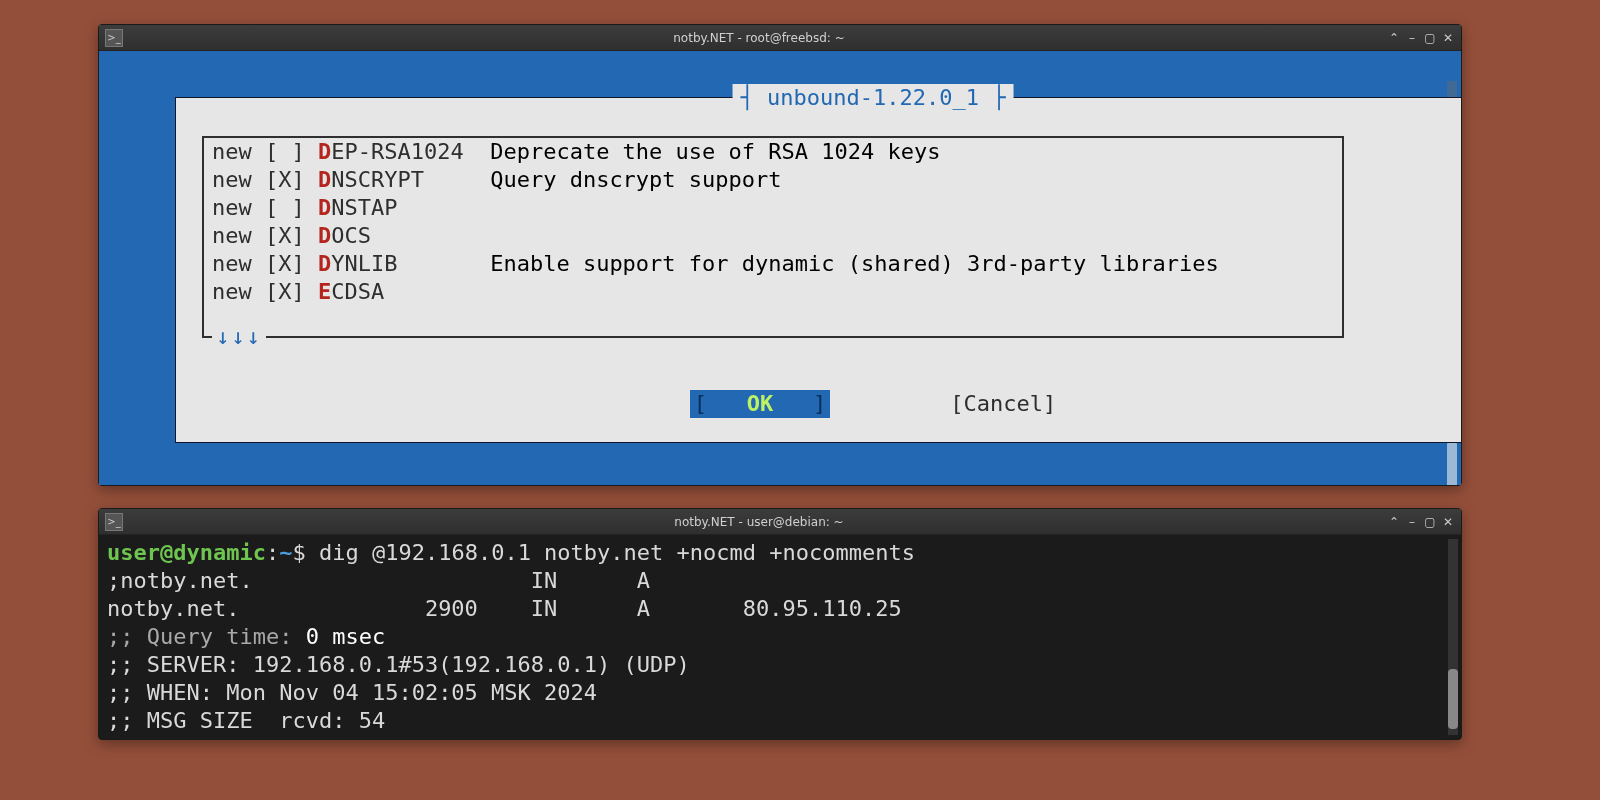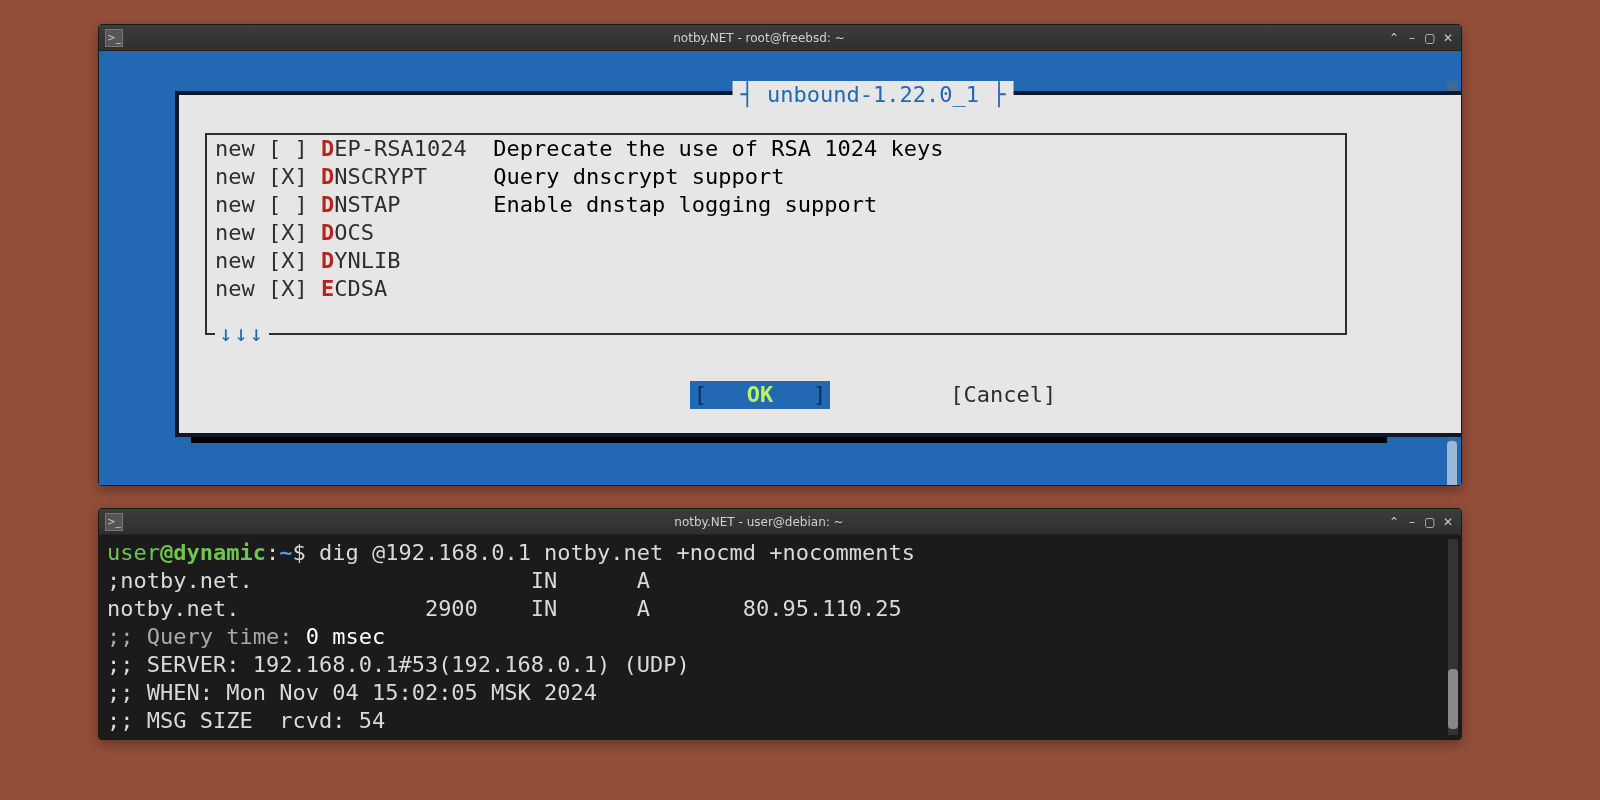--- a/index.html
+++ b/index.html
@@ -48,24 +48,24 @@
     font-size:12px;color:#ccc;cursor:pointer;
   }
   .content { flex:1; position:relative; overflow:hidden; }
 
   
   #win1 { left: 98px; top: 24px; width: 1364px; height: 462px; }
   #win1 .content { background:#2268b3; }
 
   .dialog {
     position:absolute;
-    left: 76px; top: 40px;
+    left: 76px; top: 46px;
     width: 1396px; height: 346px;
     background:#e6e6e6;
-    border: 4px solid #0f172a;
+    border: 1px solid #0f172a;
     font-size: 22px;
     line-height: 28px;
     color:#2e2e2e;
   }
   .dialog-shadow{
     position:absolute;
     left: 92px; top: 46px;
     width: 1196px; height:346px;
     background:#000;
   }
@@ -141,21 +141,21 @@
     background:#406a95;
   }
   .sb1::after{
     content:"";position:absolute;left:0;right:0;top:360px;height:50px;
     background:#9bb8d6;border-radius:4px;
   }
 
   
   #win2 { left: 98px; top: 508px; width: 1364px; height: 232px; }
   #win2 .content { background:#1b1b1b; font-size:22px; line-height:28px; color:#d9d9d9; padding:4px 8px;}
-  .prompt-user{color:#6ec54f;font-weight:normal;}
+  .prompt-user{color:#6ec54f;font-weight:bold;}
   .prompt-at{color:#6ec54f;font-weight:bold;}
   .prompt-host{color:#6ec54f;font-weight:bold;}
   .prompt-colon{color:#d9d9d9;}
   .prompt-path{color:#4a9de0;font-weight:bold;}
   .prompt-dollar{color:#d9d9d9;}
   .cmd{color:#d9d9d9;}
   .dig pre{white-space:pre;font-family:inherit;}
   .q-label{color:#a9a9a9;}
   .q-val{color:#ffffff;}
   .sb2{
@@ -188,23 +188,23 @@
     <div class="dialog-shadow"></div>
 
     <div class="dialog">
       <div class="dlg-title">
         <span class="bar">┤</span> <span class="name">unbound-1.22.0_1</span> <span class="bar">├</span>
       </div>
 
       <div class="optbox" id="optbox">
           <div class="optline"><span class="tag">new </span><span class="chk">[ ] </span><span class="hot">D</span><span class="nm">EP-RSA1024  </span><span class="desc">Deprecate the use of RSA 1024 keys</span></div>
           <div class="optline"><span class="tag">new </span><span class="chk">[X] </span><span class="hot">D</span><span class="nm">NSCRYPT     </span><span class="desc">Query dnscrypt support</span></div>
-          <div class="optline"><span class="tag">new </span><span class="chk">[ ] </span><span class="hot">D</span><span class="nm">NSTAP       </span><span class="desc">Enable dnstap logging support</span></div>
+          <div class="optline"><span class="tag">new </span><span class="chk">[ ] </span><span class="hot">D</span><span class="nm">NSTAP       </span></div>
           <div class="optline"><span class="tag">new </span><span class="chk">[X] </span><span class="hot">D</span><span class="nm">OCS         </span></div>
-          <div class="optline"><span class="tag">new </span><span class="chk">[X] </span><span class="hot">D</span><span class="nm">YNLIB       </span></div>
+          <div class="optline"><span class="tag">new </span><span class="chk">[X] </span><span class="hot">D</span><span class="nm">YNLIB       </span><span class="desc">Enable support for dynamic (shared) 3rd-party libraries</span></div>
           <div class="optline"><span class="tag">new </span><span class="chk">[X] </span><span class="hot">E</span><span class="nm">CDSA        </span></div>
         </div>
       <div class="optbottom"></div>
       <div class="arrows">↓↓↓</div>
       <div class="pct">35%</div>
 
       <div class="dlg-buttons">
         <span class="btn-ok">
           <span class="br">[&nbsp;&nbsp;&nbsp;</span><span class="lbl">OK</span><span class="br">&nbsp;&nbsp;&nbsp;]</span>
         </span>

